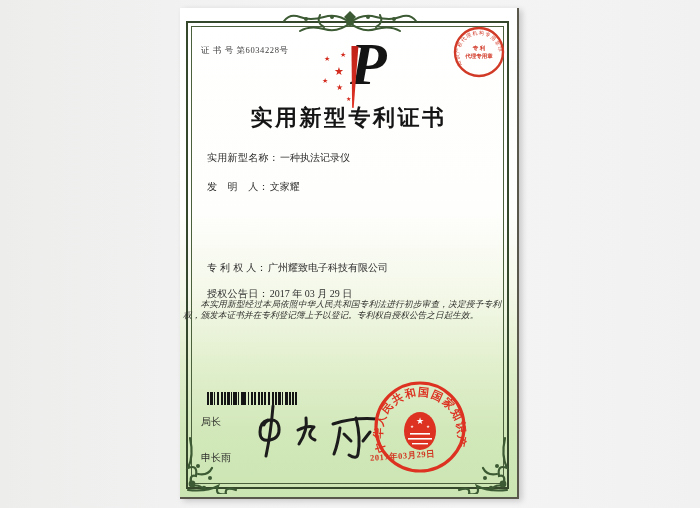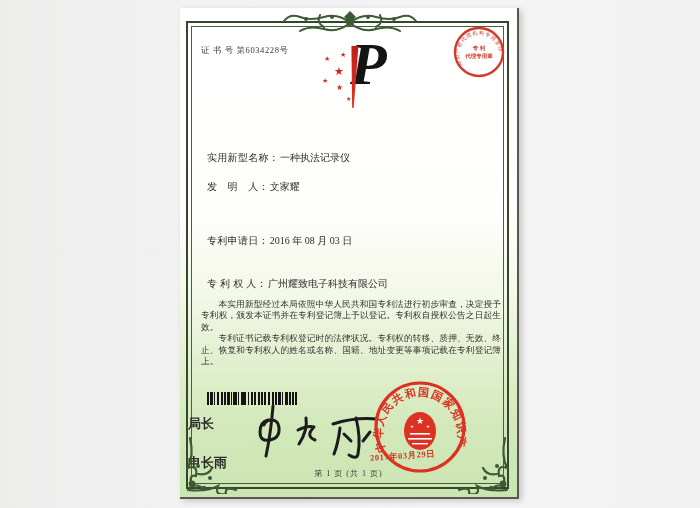--- a/index.html
+++ b/index.html
@@ -35,33 +35,33 @@
   .ls2{left:2px;top:16px;font-size:7px;}
   .ls3{left:18px;top:12px;font-size:7px;}
   .ls4{left:0px;top:38px;font-size:7px;}
   .ls5{left:14px;top:44px;font-size:8px;}
   .ls6{left:24px;top:56px;font-size:6px;}
   .title{position:absolute;left:0;top:95px;width:100%;text-align:center;font-size:22px;font-weight:bold;letter-spacing:2.5px;color:#151515;}
   
   .field-row{position:absolute;left:27px;font-size:10px;color:#2c2c2c;white-space:nowrap;}
   .f-label{letter-spacing:0.3px;}
   .f-value{margin-left:1px;}
-  .fr0{top:143px;} .fr1{top:172px;} .fr2{top:199px;} .fr3{top:226px;} .fr4{top:253px;margin-top:16px;} .fr5{top:279px;}
-  
-  .paras{position:absolute;left:21px;right:16px;top:291px;font-size:8.7px;line-height:1.32;color:#33332f;text-align:justify;}
+  .fr0{top:143px;} .fr1{top:172px;} .fr2{top:199px;} .fr3{top:226px;} .fr4{top:253px;} .fr5{top:279px;}
+  
+  .paras{position:absolute;left:3px;right:16px;top:291px;font-size:8.7px;line-height:1.32;color:#33332f;text-align:justify;font-style:italic;}
   .paras p{margin:0;text-indent:2em;}
   
   .barcode{
     position:absolute;left:27px;top:384px;width:92px;height:13px;
     background-image:
       repeating-linear-gradient(90deg,#151515 0 1.6px,transparent 1.6px 3.4px),
       repeating-linear-gradient(90deg,#151515 0 0.8px,transparent 0.8px 5.2px),
       repeating-linear-gradient(90deg,#151515 0 1px,transparent 1px 7.3px);
   }
-  .director{position:absolute;left:8px;top:409px;font-size:13px;font-weight:bold;color:#2a2a28;line-height:1;}
+  .director{position:absolute;left:21px;top:409px;font-size:10px;font-weight:normal;color:#2a2a28;line-height:1;}
   .director-name{margin-top:26px;}
   .signature{position:absolute;left:50px;top:392px;}
   .office-seal{position:absolute;left:192px;top:371px;}
   .seal-date{position:absolute;left:190px;top:441px;width:110px;font-size:8.5px;font-weight:bold;color:#d23723;transform:rotate(-4deg);letter-spacing:0.5px;}
   .footer{position:absolute;left:0;top:460px;width:100%;text-align:center;font-size:8px;letter-spacing:1px;color:#3c3c38;}
   svg text{font-family:"Liberation Serif","DejaVu Serif",serif;}
 </style>
 </head>
 <body>
 
@@ -107,37 +107,37 @@
       <span class="logo-p">P</span>
       <span class="logo-wedge"></span>
       <span class="logo-star ls1">★</span>
       <span class="logo-star ls2">★</span>
       <span class="logo-star ls3">★</span>
       <span class="logo-star ls4">★</span>
       <span class="logo-star ls5">★</span>
       <span class="logo-star ls6">★</span>
     </div>
 
+    <div class="title">实用新型专利证书</div>
 
     <div class="field-row fr0">
       <span class="f-label">实用新型名称：</span><span class="f-value">一种执法记录仪</span>
     </div>
     <div class="field-row fr1">
       <span class="f-label">发　明　人：</span><span class="f-value">文家耀</span>
     </div>
-    <div class="field-row fr3">
-      <span class="f-label">专利申请日：</span><span class="f-value">2016 年 08 月 03 日</span>
-    </div>
     <div class="field-row fr4">
       <span class="f-label">专 利 权 人：</span><span class="f-value">广州耀致电子科技有限公司</span>
     </div>
+    <div class="field-row fr5">
+      <span class="f-label">授权公告日：</span><span class="f-value">2017 年 03 月 29 日</span>
+    </div>
 
     <div class="paras">
       <p>本实用新型经过本局依照中华人民共和国专利法进行初步审查，决定授予专利权，颁发本证书并在专利登记簿上予以登记。专利权自授权公告之日起生效。</p>
-      <p>专利证书记载专利权登记时的法律状况。专利权的转移、质押、无效、终止、恢复和专利权人的姓名或名称、国籍、地址变更等事项记载在专利登记簿上。</p>
     </div>
 
     <div class="barcode"></div>
 
     <div class="director">
       <div>局长</div>
       <div class="director-name">申长雨</div>
     </div>
 
     <svg class="signature" width="175" height="62" viewBox="0 0 175 62">
@@ -168,21 +168,20 @@
         <text x="40" y="49" text-anchor="middle" font-size="4" fill="#ffffff">★</text>
         <text x="56" y="49" text-anchor="middle" font-size="4" fill="#ffffff">★</text>
         <rect x="38" y="54" width="20" height="1.6" fill="#ffffff"></rect>
         <rect x="36" y="59" width="24" height="1.6" fill="#ffffff"></rect>
         <rect x="40" y="64" width="16" height="1.4" fill="#ffffff"></rect>
       </g>
     </svg>
 
     <div class="seal-date">2017年03月29日</div>
 
-    <div class="footer">第 1 页 (共 1 页)</div>
 
     <svg class="corner-flourish corner-left" width="54" height="60" viewBox="0 0 54 60">
       <g stroke="#3c5a33" fill="none" stroke-width="2.2" stroke-linecap="round">
         <path d="M6,4 q4,18 -2,30 q10,-4 8,8 q-8,-2 -4,10 q8,-2 12,4"></path>
         <path d="M4,56 q18,2 30,-4 q-4,10 8,8 q-2,-8 10,-4"></path>
         <path d="M14,40 q10,2 14,-6"></path>
       </g>
       <g fill="#3c5a33">
         <circle cx="8" cy="50" r="3.4"></circle>
         <circle cx="20" cy="54" r="2.2"></circle>

